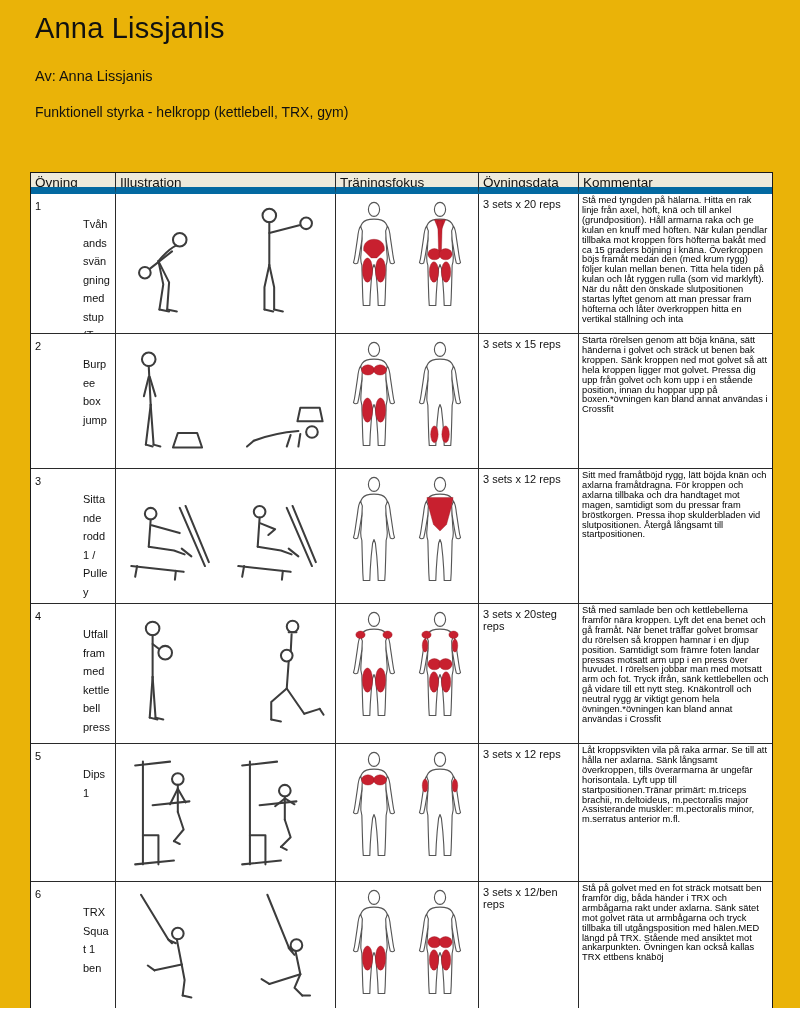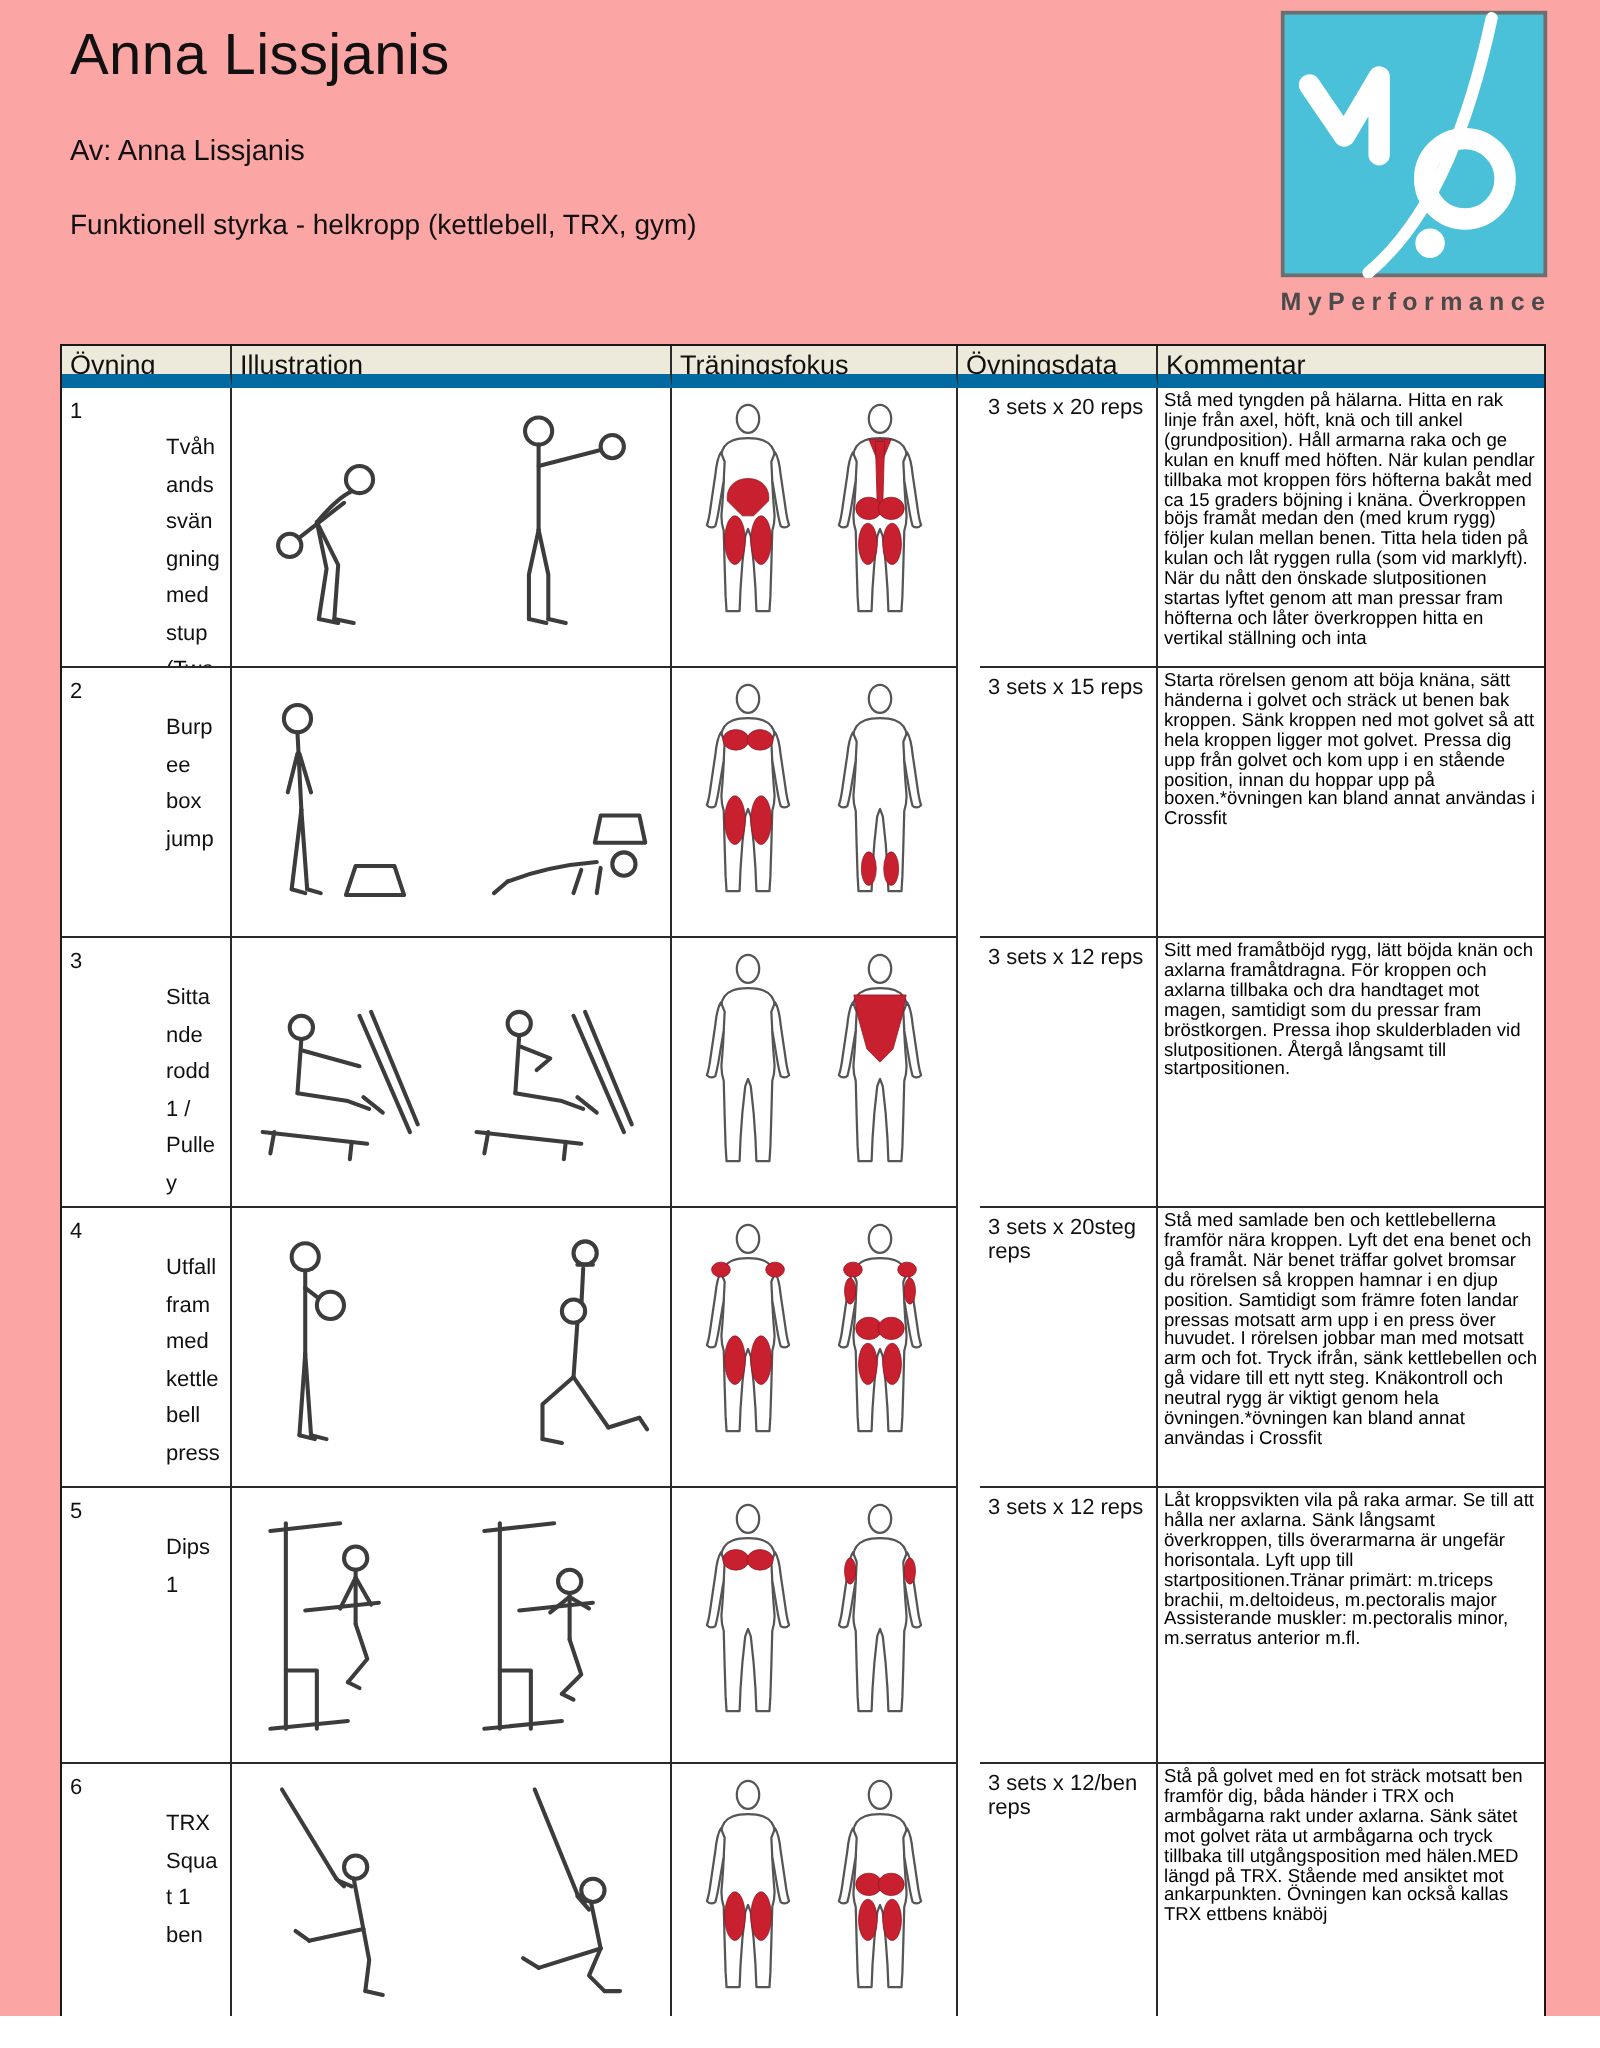--- a/index.html
+++ b/index.html
@@ -1,16 +1,16 @@
 <!DOCTYPE html>
 <html style="--muscle: #c8202f;"><head>
 <meta charset="utf-8">
 <style>
   html,body{margin:0;padding:0;background:#fff;}
-  .page{position:relative;width:800px;height:1008px;background:#fca5a5;overflow:hidden;
+  .page{position:relative;width:800px;height:1008px;background:#eab308;overflow:hidden;
         font-family:"Liberation Sans",sans-serif;color:#111;}
   
   .hdr-title{position:absolute;left:35px;top:12px;font-size:29px;letter-spacing:0.2px;}
   .hdr-author{position:absolute;left:35px;top:68px;font-size:14.5px;}
   .hdr-program{position:absolute;left:35px;top:76px;font-size:20px;}
   .hdr-sub{position:absolute;left:35px;top:104px;font-size:14px;}
   .logo-wrap{position:absolute;left:638px;top:5px;width:140px;text-align:center;}
   .logo-square{display:block;width:138px;height:134px;}
   .logo-text{margin-top:5px;font-size:12.5px;font-weight:bold;letter-spacing:3.2px;color:#4a4a4a;white-space:nowrap;}
   
@@ -26,42 +26,32 @@
   .ex-num{font-size:11px;line-height:18px;}
   .ex-name{font-size:11px;line-height:18.5px;overflow-wrap:break-word;margin-left:48px;}
   .c-illu{display:flex;align-items:center;justify-content:space-around;padding:2px 3px;}
   .pose{width:104px;height:126px;}
   .pose path{fill:none;stroke:#3c3c3c;stroke-width:2.1;stroke-linecap:round;stroke-linejoin:round;}
   .pose circle{fill:#fff;stroke:#3c3c3c;stroke-width:2.1;}
   .c-focus{display:flex;align-items:flex-start;justify-content:space-evenly;padding-top:5px;}
   .body{width:56px;height:116px;}
   .body .outline path,.body .outline ellipse{fill:#fff;stroke:#555;stroke-width:1.2;stroke-linejoin:round;}
   .body .muscle path,.body .muscle ellipse{fill:var(--muscle,#c8202f);stroke:#8f1520;stroke-width:0.4;}
-  .c-data{font-size:11px;padding:4px 4px;margin-left:11px;}
+  .c-data{font-size:11px;padding:4px 4px;}
   .c-comment{font-size:9.3px;line-height:9.9px;padding:2px 3px;color:#000;}
   [data-name]{}
 </style>
 </head>
 <body>
 
 <div class="page" data-name="training-program-page">
   <div class="hdr-title" data-name="page-title">Anna Lissjanis</div>
   <div class="hdr-author" data-name="author-line">Av: Anna Lissjanis</div>
   <div class="hdr-sub" data-name="program-subtitle">Funktionell styrka - helkropp (kettlebell, TRX, gym)</div>
 
-  <div class="logo-wrap" data-name="myperformance-logo">
-    <svg class="logo-square" data-name="myperformance-logo-icon" viewBox="0 0 100 100">
-      <rect x="1" y="1" width="98" height="98" fill="#4bc0d9" stroke="#6e6e6e" stroke-width="1.4"></rect>
-      <path d="M11 28 L24 47 L37 25 L37 54" fill="none" stroke="#fff" stroke-width="8" stroke-linecap="round" stroke-linejoin="round"></path>
-      <path d="M79 3 C 71 40, 58 77, 33 98" fill="none" stroke="#fff" stroke-width="4.5" stroke-linecap="round"></path>
-      <circle cx="69" cy="63" r="15" fill="none" stroke="#fff" stroke-width="8"></circle>
-      <circle cx="56" cy="87" r="5.5" fill="#fff"></circle>
-    </svg>
-    <div class="logo-text" data-name="brand-name">MyPerformance</div>
-  </div>
 
   <div class="table" data-name="exercise-table">
     <div class="thead" data-name="table-header-row">
       <div class="th" data-name="column-header-ovning">Övning</div>
       <div class="th" data-name="column-header-illustration">Illustration</div>
       <div class="th" data-name="column-header-traningsfokus">Träningsfokus</div>
       <div class="th" data-name="column-header-ovningsdata">Övningsdata</div>
       <div class="th" data-name="column-header-kommentar">Kommentar</div>
     </div>
     <div data-name="exercise-table-body" id="tbody">

